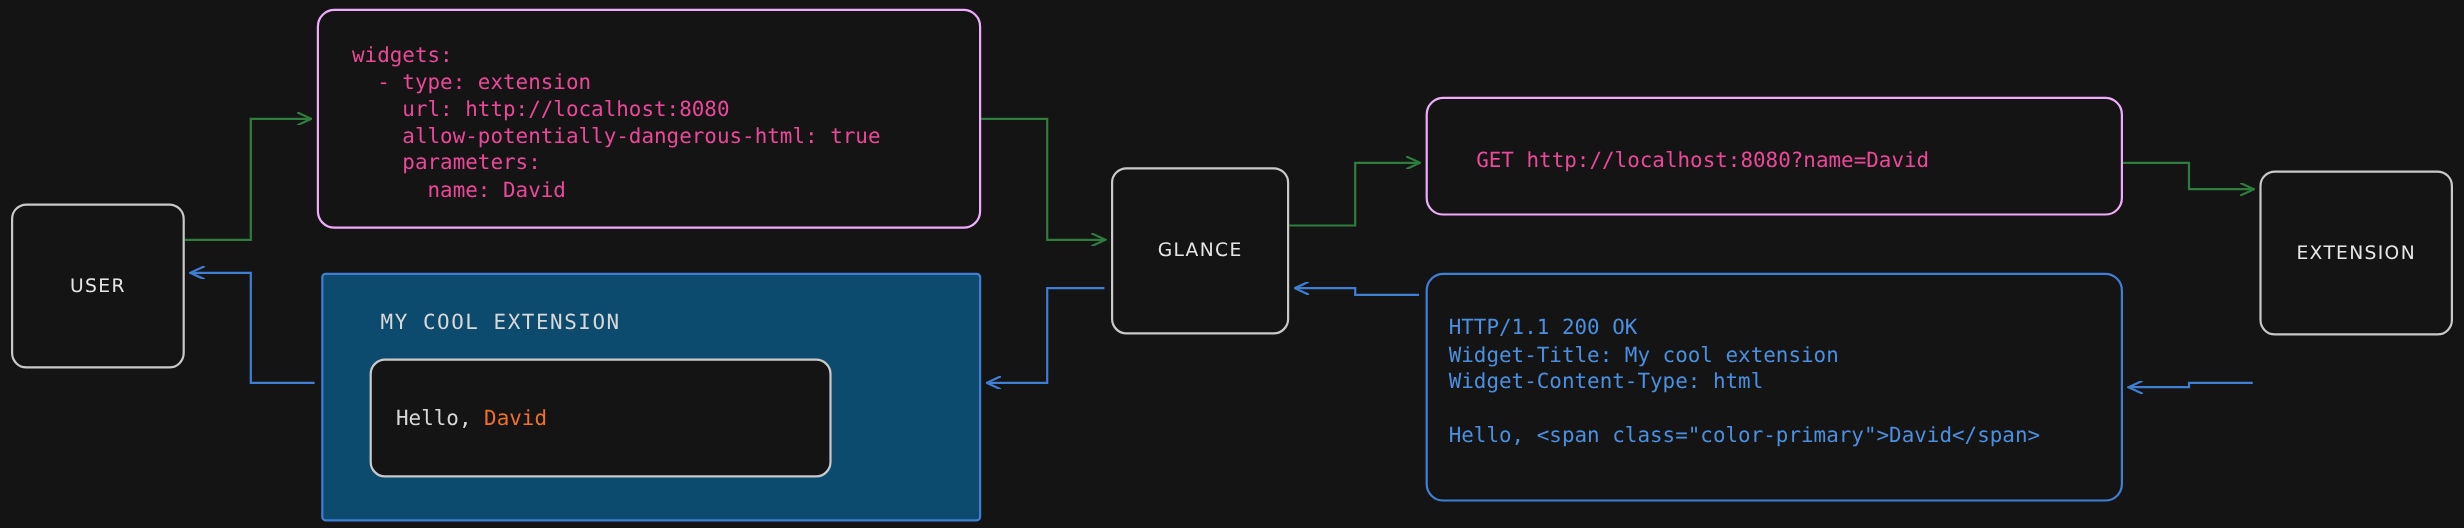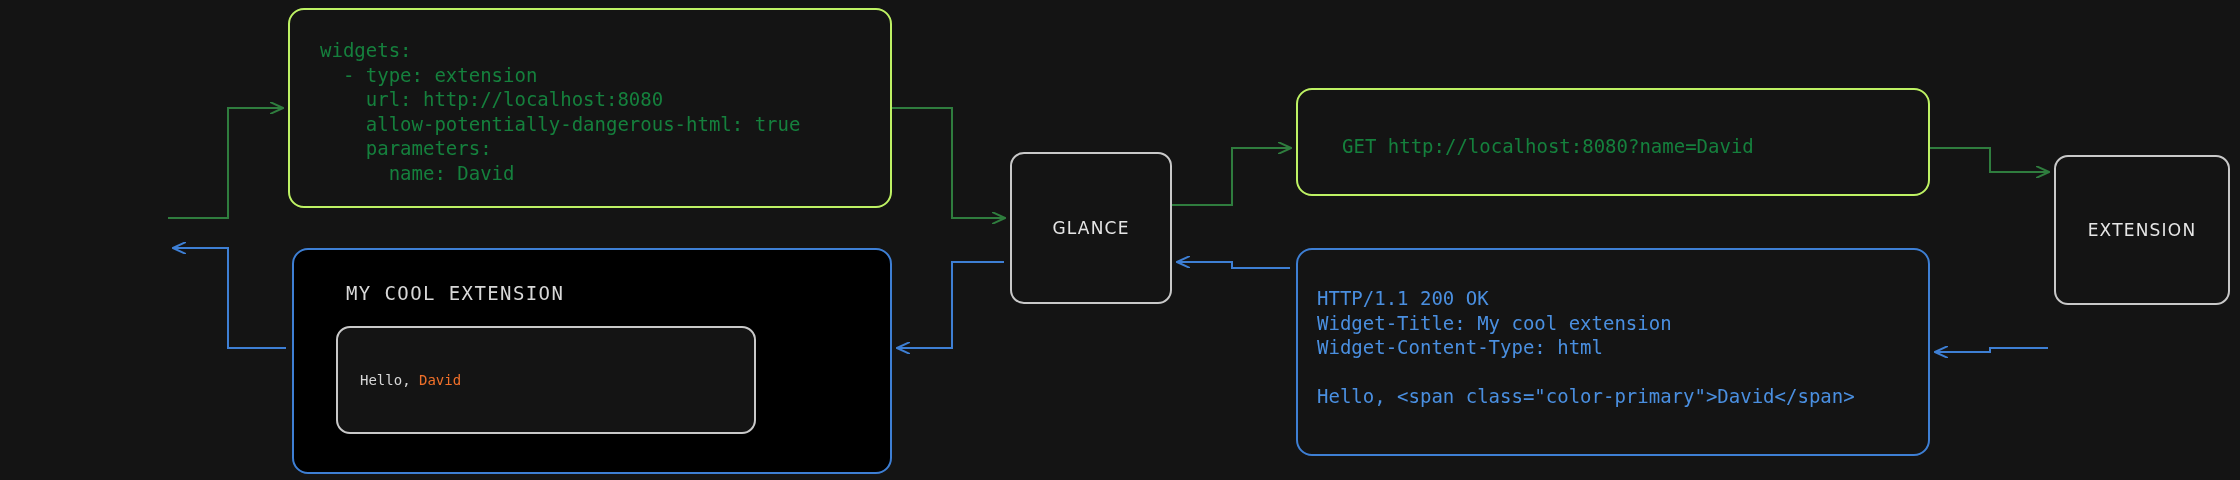--- a/index.html
+++ b/index.html
@@ -28,44 +28,44 @@
 
   .panel {
     position: absolute;
     border-radius: 16px;
     background: #141414;
     white-space: pre;
     font-family: "DejaVu Sans Mono", monospace;
     font-size: 19px;
     line-height: 24.5px;
   }
-  .panel.green { border: 2px solid #bef264; color: #15803d; }
+  .panel.green { border: 2px solid #f0abfc; color: #ec4899; }
   .panel.blue  { border: 2px solid #3e7fd4; color: #4a8fe0; }
 
   #panel-yaml     { left: 288px;  top: 8px;   width: 604px;  height: 200px; padding: 28px 0 0 30px; }
   #panel-request  { left: 1296px; top: 88px;  width: 634px;  height: 108px; padding: 44px 0 0 44px; }
   #panel-response { left: 1296px; top: 248px; width: 634px;  height: 208px; padding: 36px 0 0 19px; }
 
   #panel-widget {
     position: absolute;
     left: 292px; top: 248px; width: 600px; height: 226px;
-    border: 2px solid #3e7fd4; border-radius: 16px; background: #000000;
+    border: 2px solid #3e7fd4; border-radius: 4px; background: #0c4a6e;
   }
   #widget-title {
     position: absolute; left: 52px; top: 32px;
     color: #d8d8d8; font-size: 19px; letter-spacing: 1.4px;
     font-family: "DejaVu Sans Mono", monospace;
   }
   #widget-card {
     position: absolute; left: 42px; top: 76px; width: 420px; height: 108px;
     border: 2px solid #c9c9c9; border-radius: 14px; background: #141414;
     display: flex; align-items: center; padding-left: 22px;
   }
   #widget-card-text {
-    color: #d8d8d8; font-size: 14px;
+    color: #d8d8d8; font-size: 19px;
     font-family: "DejaVu Sans Mono", monospace;
   }
   #widget-card-text .accent { color: #f0702a; }
 
   svg.wires { position: absolute; left: 0; top: 0; width: 2240px; height: 480px; pointer-events: none; }
 </style>
 </head>
 <body>
 
 <div id="stage">
@@ -90,20 +90,23 @@
 
     <path d="M2048,348 L1990,348 L1990,352 L1936,352" fill="none" stroke="#3e7fd4" stroke-width="2" marker-end="url(#ab)"></path>
 
     <path d="M1290,268 L1232,268 L1232,262 L1178,262" fill="none" stroke="#3e7fd4" stroke-width="2" marker-end="url(#ab)"></path>
 
     <path d="M1004,262 L952,262 L952,348 L898,348" fill="none" stroke="#3e7fd4" stroke-width="2" marker-end="url(#ab)"></path>
 
     <path d="M286,348 L228,348 L228,248 L174,248" fill="none" stroke="#3e7fd4" stroke-width="2" marker-end="url(#ab)"></path>
   </svg>
 
+  <div class="node" id="node-user">
+    <span>USER</span>
+  </div>
 
   <div class="node" id="node-glance">
     <span>GLANCE</span>
   </div>
 
   <div class="node" id="node-extension">
     <span>EXTENSION</span>
   </div>
 
   <div class="panel green" id="panel-yaml"><span>widgets:

